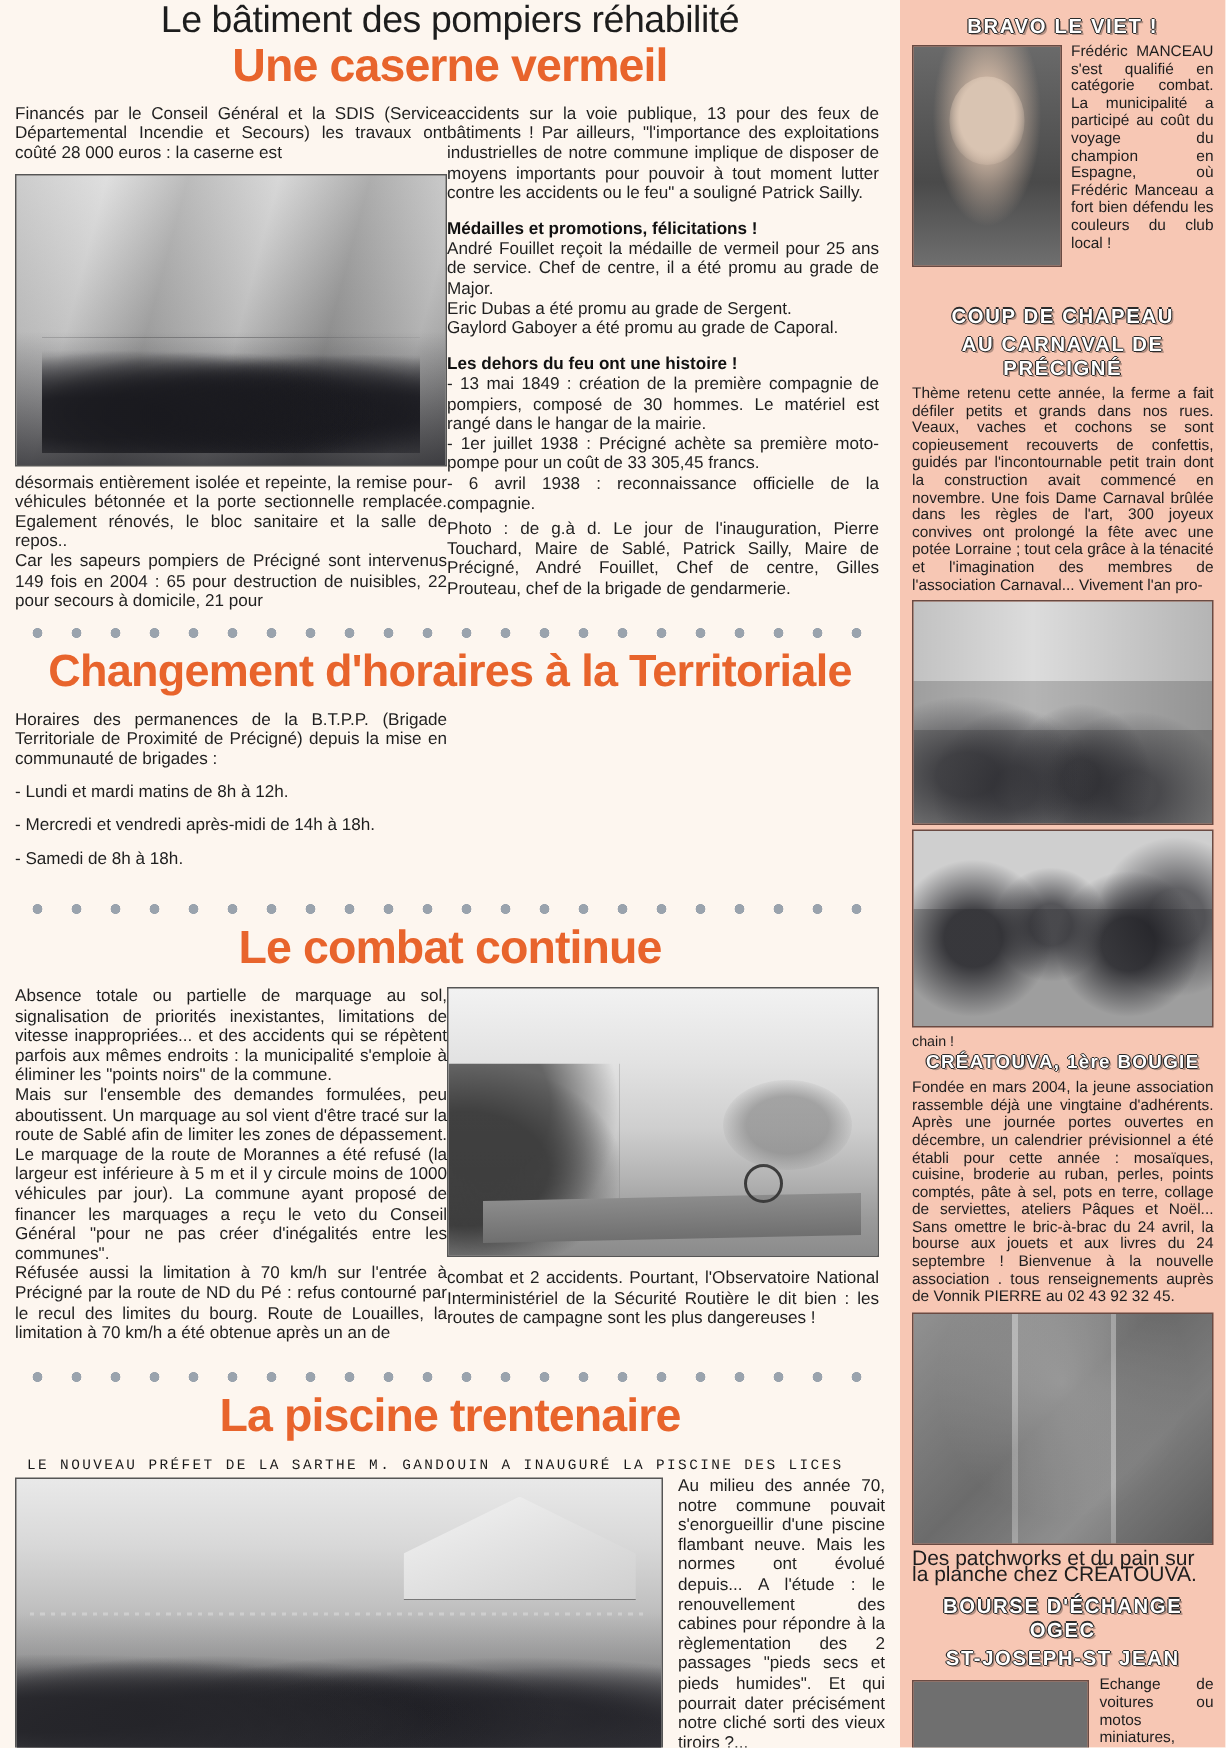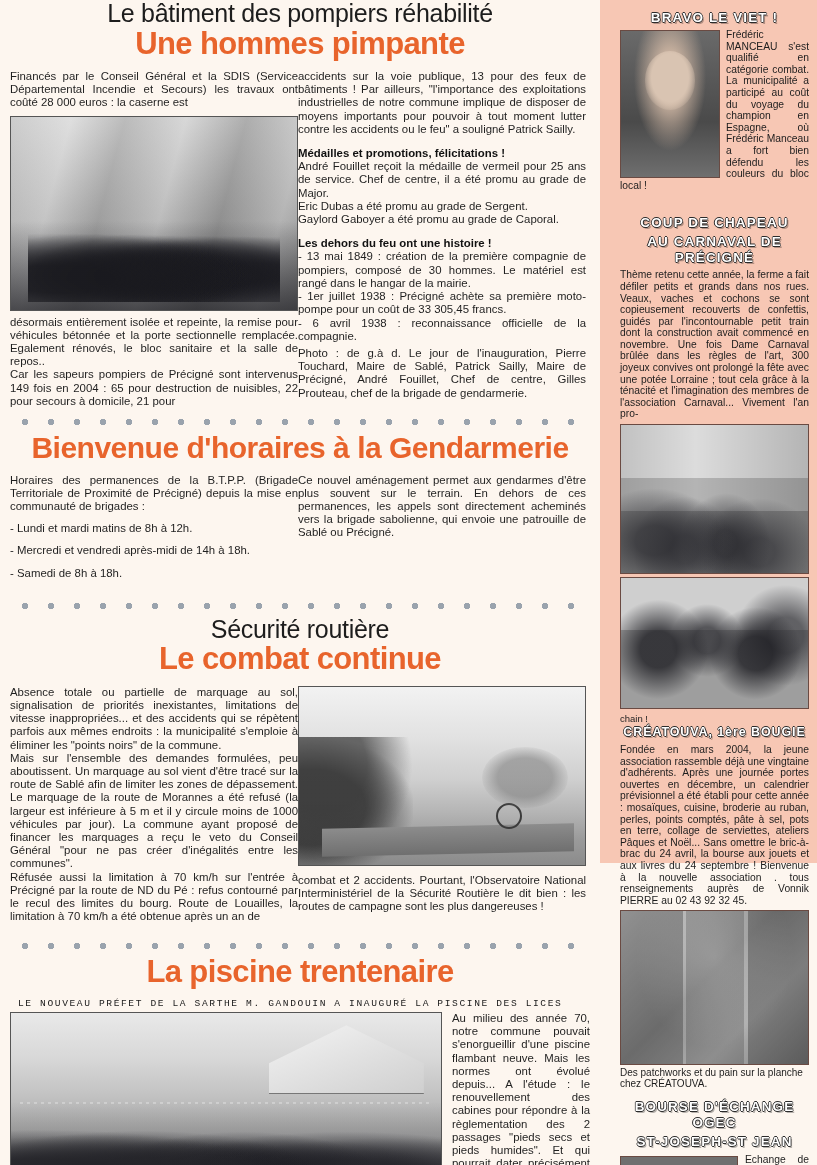--- a/index.html
+++ b/index.html
@@ -16,24 +16,24 @@
 
   
   .main-col {
     width: 600px; height:896px;
     background:#fdf6ef;
     position:relative;
     padding: 0 10px;
   }
   
   .side-col {
-    width: 217px; height:863px;
+    width: 217px; height:1165px;
     background:#f7c7b4;
     position:relative;
-    padding: 4px 8px 0 20px;
+    padding: 4px 8px 0 8px;
   }
 
   
   .kicker {
     text-align:center;
     font-size:25px;
     font-weight:400;
     color:#1d1d1d;
     letter-spacing:-0.3px;
     margin:0;
@@ -253,37 +253,37 @@
     border-radius:46% 46% 34% 34%/70% 70% 30% 30%;
     background:linear-gradient(180deg,#e6e6e6,#9d9d9d);
   }
   .sp-car::after{
     content:"";position:absolute;left:14%;bottom:9%;width:22px;height:22px;
     border-radius:50%;
     background:#2e2e2e;
     box-shadow: 56px 0 0 0 #2e2e2e;
   }
   .side-caption{
-    font-size:10px; line-height:10.8px; color:#1d1d1d; margin:3px 0 0 0;
+    font-size:14px; line-height:10.8px; color:#1d1d1d; margin:3px 0 0 0;
   }
   .clear { clear:both; }
   .chain-line{
     font-size:9.5px; color:#1d1d1d; margin:4px 0 -2px 0;
   }
 </style>
 </head>
 <body>
 
 <div class="page">
 
   <div class="main-col">
 
     <div>
       <h2 class="kicker">Le bâtiment des pompiers réhabilité</h2>
-      <h1 class="headline">Une hommes pimpante</h1>
+      <h1 class="headline">Une caserne vermeil</h1>
 
       <div class="cols2">
         <div class="col">
           <p class="body">Financés par le Conseil Général et la SDIS (Service Départemental Incendie et Secours) les travaux ont coûté 28 000 euros : la caserne est</p>
           <div style="height:6px"></div>
           <div class="photo ph-firemen"></div>
           <div style="height:5px"></div>
           <p class="body" style="white-space:pre-line">désormais entièrement isolée et repeinte, la remise pour véhicules bétonnée et la porte sectionnelle remplacée. Egalement rénovés, le bloc sanitaire et la salle de repos..
 Car les sapeurs pompiers de Précigné sont intervenus 149 fois en 2004 : 65 pour destruction de nuisibles, 22 pour secours à domicile, 21 pour</p>
         </div>
@@ -299,41 +299,37 @@
 - 1er juillet 1938 : Précigné achète sa première moto-pompe pour un coût de 33 305,45 francs.
 - 6 avril 1938 : reconnaissance officielle de la compagnie.</p>
           <p class="body">Photo : de g.à d. Le jour de l'inauguration, Pierre Touchard, Maire de Sablé, Patrick Sailly, Maire de Précigné, André Fouillet, Chef de centre, Gilles Prouteau, chef de la brigade de gendarmerie.</p>
         </div>
       </div>
     </div>
 
     <div class="dots"></div>
 
     <div>
-      <h1 class="headline wide">Bienvenue d'horaires à la Gendarmerie</h1>
+      <h1 class="headline wide">Changement d'horaires à la Territoriale</h1>
       <div class="cols2">
         <div class="col">
           <p class="body">Horaires des permanences de la B.T.P.P. (Brigade Territoriale de Proximité de Précigné) depuis la mise en communauté de brigades :</p>
           <div style="height:9px"></div>
           <p class="body">- Lundi et mardi matins de 8h à 12h.</p>
           <div style="height:9px"></div>
           <p class="body">- Mercredi et vendredi après-midi de 14h à 18h.</p>
           <div style="height:9px"></div>
           <p class="body">- Samedi de 8h à 18h.</p>
         </div>
-        <div class="col">
-          <p class="body">Ce nouvel aménagement permet aux gendarmes d'être plus souvent sur le terrain. En dehors de ces permanences, les appels sont directement acheminés vers la brigade sabolienne, qui envoie une patrouille de Sablé ou Précigné.</p>
-        </div>
       </div>
     </div>
 
     <div class="dots" style="margin-top:18px"></div>
 
     <div>
-      <h2 class="kicker">Sécurité routière</h2>
       <h1 class="headline">Le combat continue</h1>
       <div class="cols2">
         <div class="col">
           <p class="body" style="white-space:pre-line">Absence totale ou partielle de marquage au sol, signalisation de priorités inexistantes, limitations de vitesse inappropriées... et des accidents qui se répètent parfois aux mêmes endroits : la municipalité s'emploie à éliminer les "points noirs" de la commune.
 Mais sur l'ensemble des demandes formulées, peu aboutissent. Un marquage au sol vient d'être tracé sur la route de Sablé afin  de limiter les zones de dépassement. Le marquage de la route de Morannes a été refusé (la largeur est inférieure à 5 m et il y circule moins de 1000 véhicules par jour). La commune ayant proposé de financer les marquages a reçu le veto du Conseil Général "pour ne pas créer d'inégalités entre les communes".
 Réfusée aussi la limitation à 70 km/h sur l'entrée à Précigné par la route de ND du Pé : refus contourné par le recul des limites du bourg. Route de Louailles, la limitation à 70 km/h a été obtenue après un an de</p>
         </div>
         <div class="col">
           <div class="photo ph-road">
             <div class="road-stripe"></div>
@@ -364,21 +360,21 @@
       </div>
     </div>
 
   </div>
 
   <div class="side-col">
 
     <div>
       <div class="side-title">BRAVO LE VIET !</div>
       <div class="side-photo sp-portrait"></div>
-      <p class="side-body">Frédéric MANCEAU s'est qualifié en catégorie combat. La municipalité a participé au coût du voyage du champion en Espagne, où Frédéric Manceau a fort bien défendu les couleurs du bloc local !</p>
+      <p class="side-body">Frédéric MANCEAU s'est qualifié en catégorie combat. La municipalité a participé au coût du voyage du champion en Espagne, où Frédéric Manceau a fort bien défendu les couleurs du club local !</p>
       <div class="clear"></div>
     </div>
 
     <div>
       <div class="side-title" style="margin-top:24px">COUP DE CHAPEAU</div>
       <div class="side-title" style="margin:0">AU CARNAVAL DE</div>
       <div class="side-title" style="margin:0 0 3px 0">PRÉCIGNÉ</div>
       <p class="side-body">Thème retenu cette année, la ferme a fait défiler petits et grands dans nos rues. Veaux, vaches et cochons se sont copieusement recouverts de confettis, guidés par l'incontournable petit train dont la construction avait commencé en novembre. Une fois Dame Carnaval brûlée dans les règles de l'art, 300 joyeux convives ont prolongé la fête avec une potée Lorraine ; tout cela grâce à la ténacité et l'imagination des membres de l'association Carnaval... Vivement l'an pro-</p>
       <div class="side-photo sp-street"></div>
       <div class="side-photo sp-carnival"></div>

